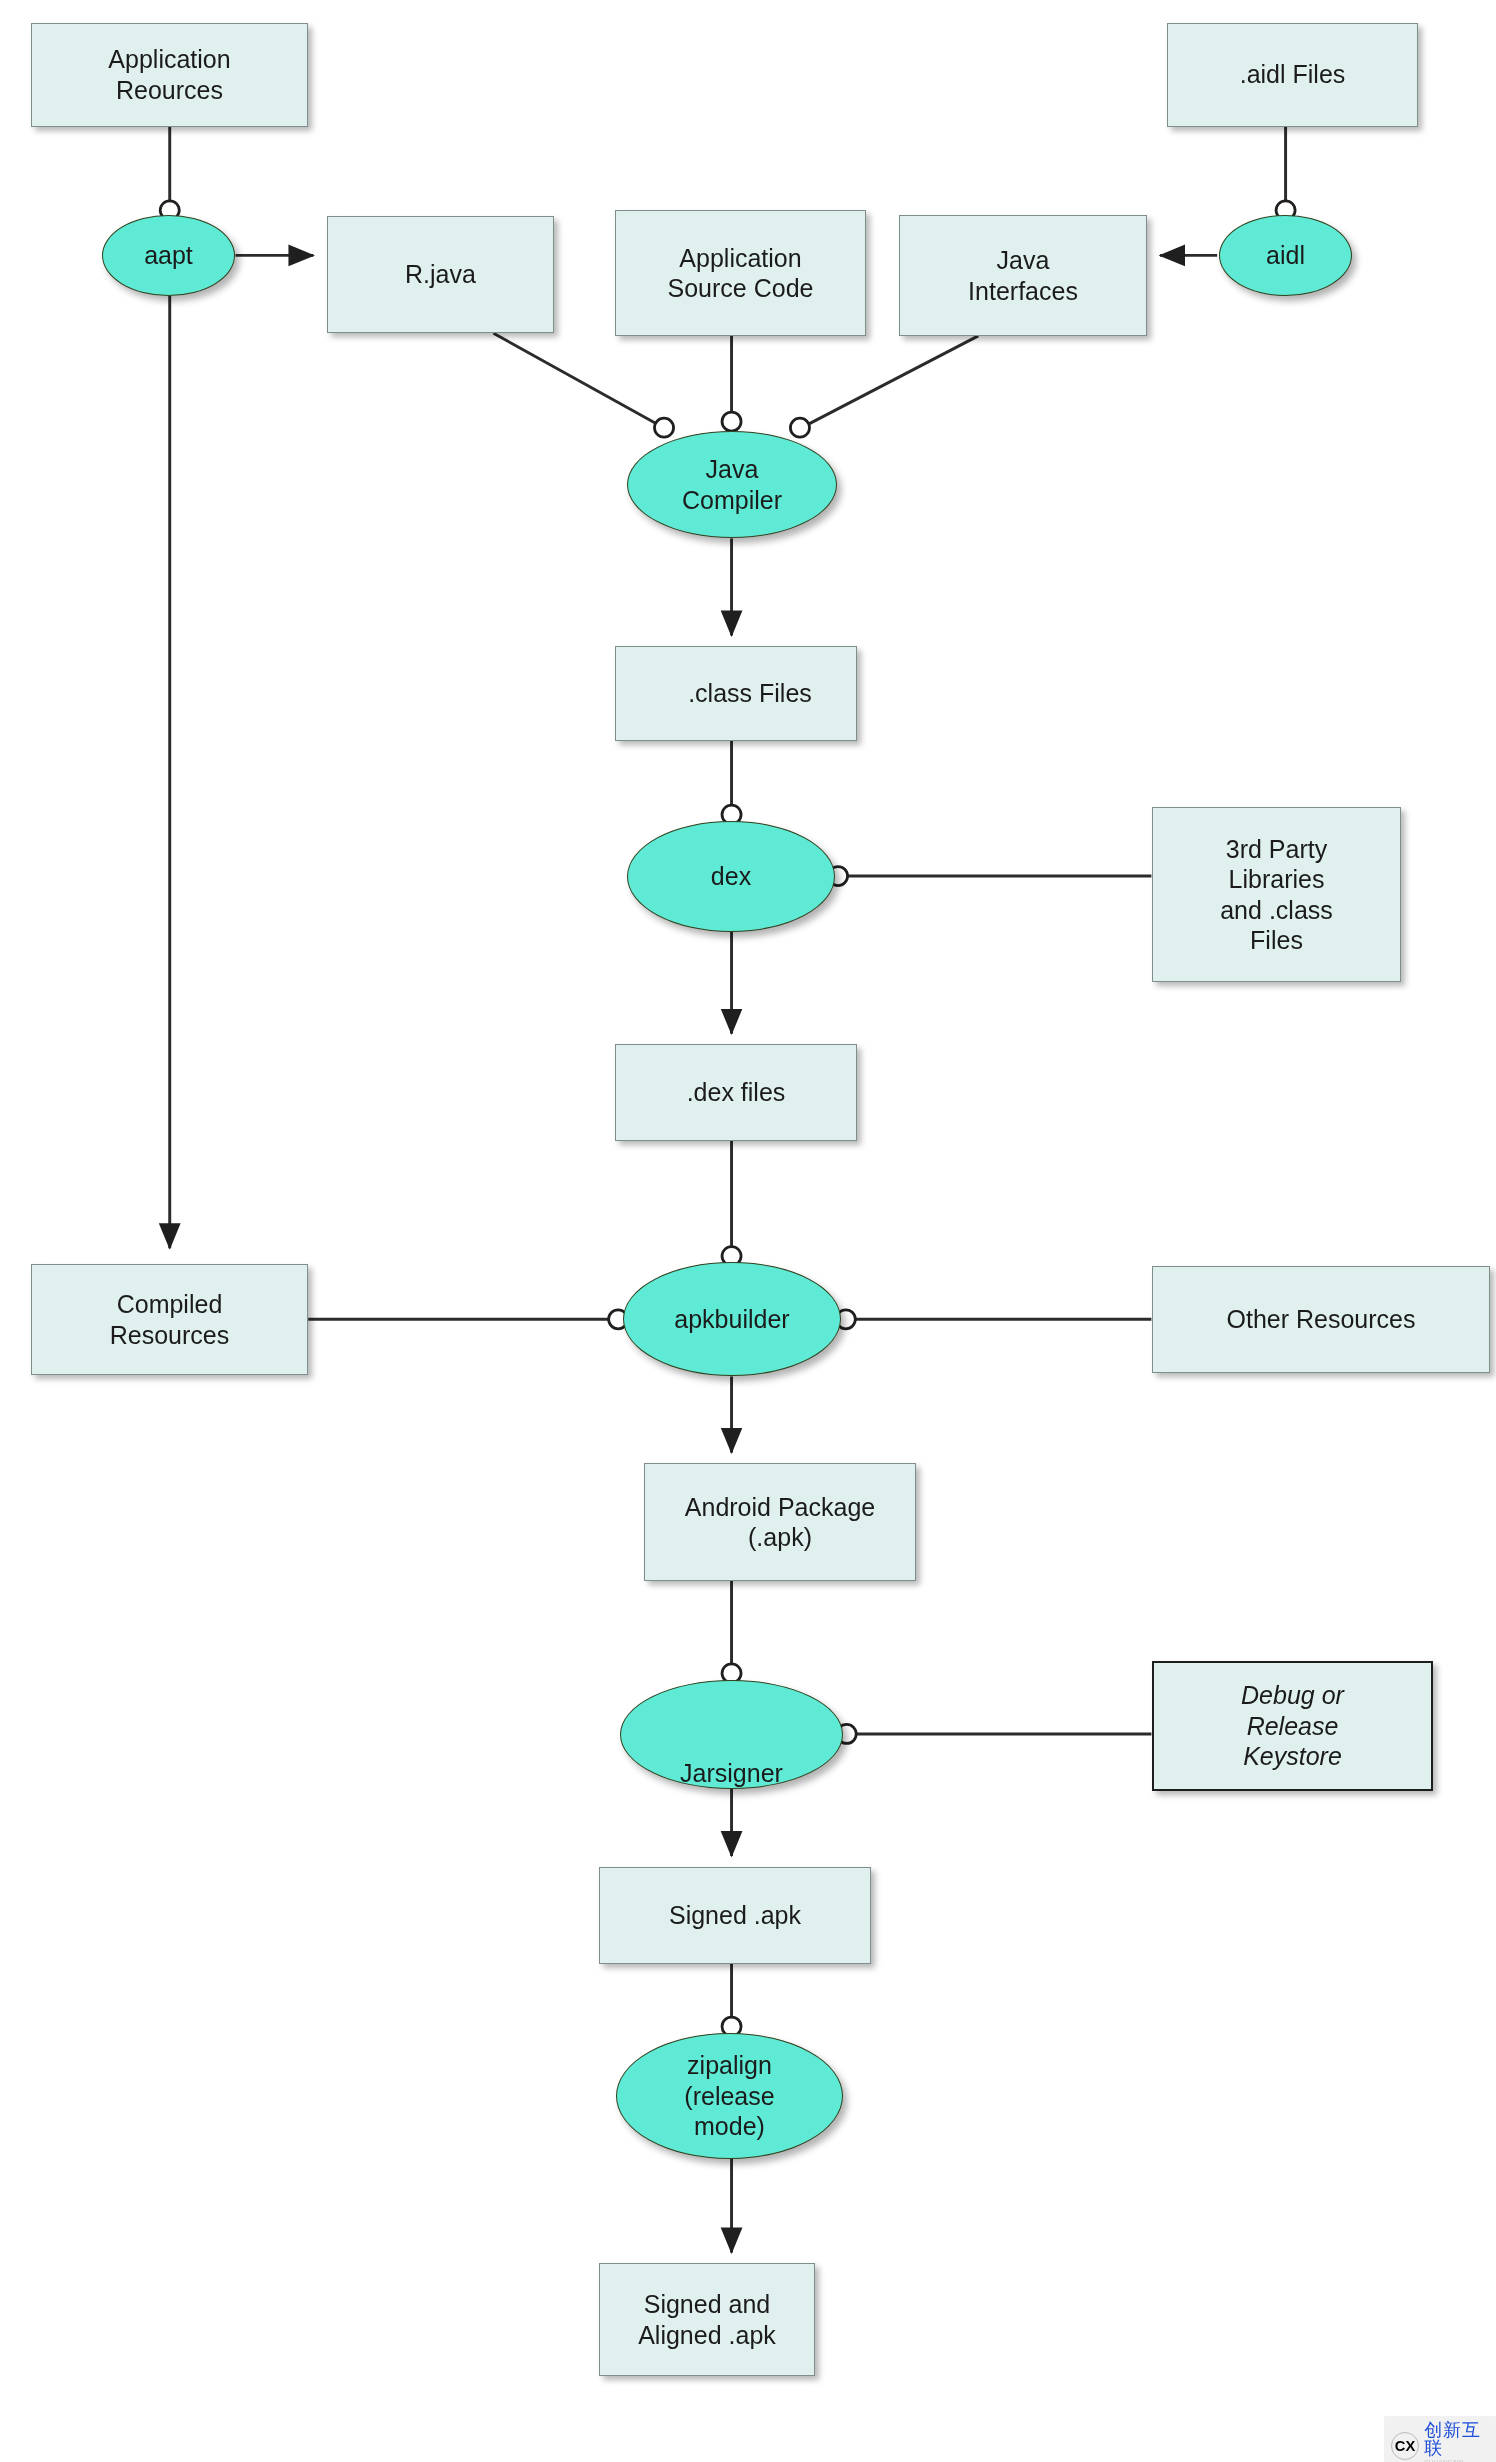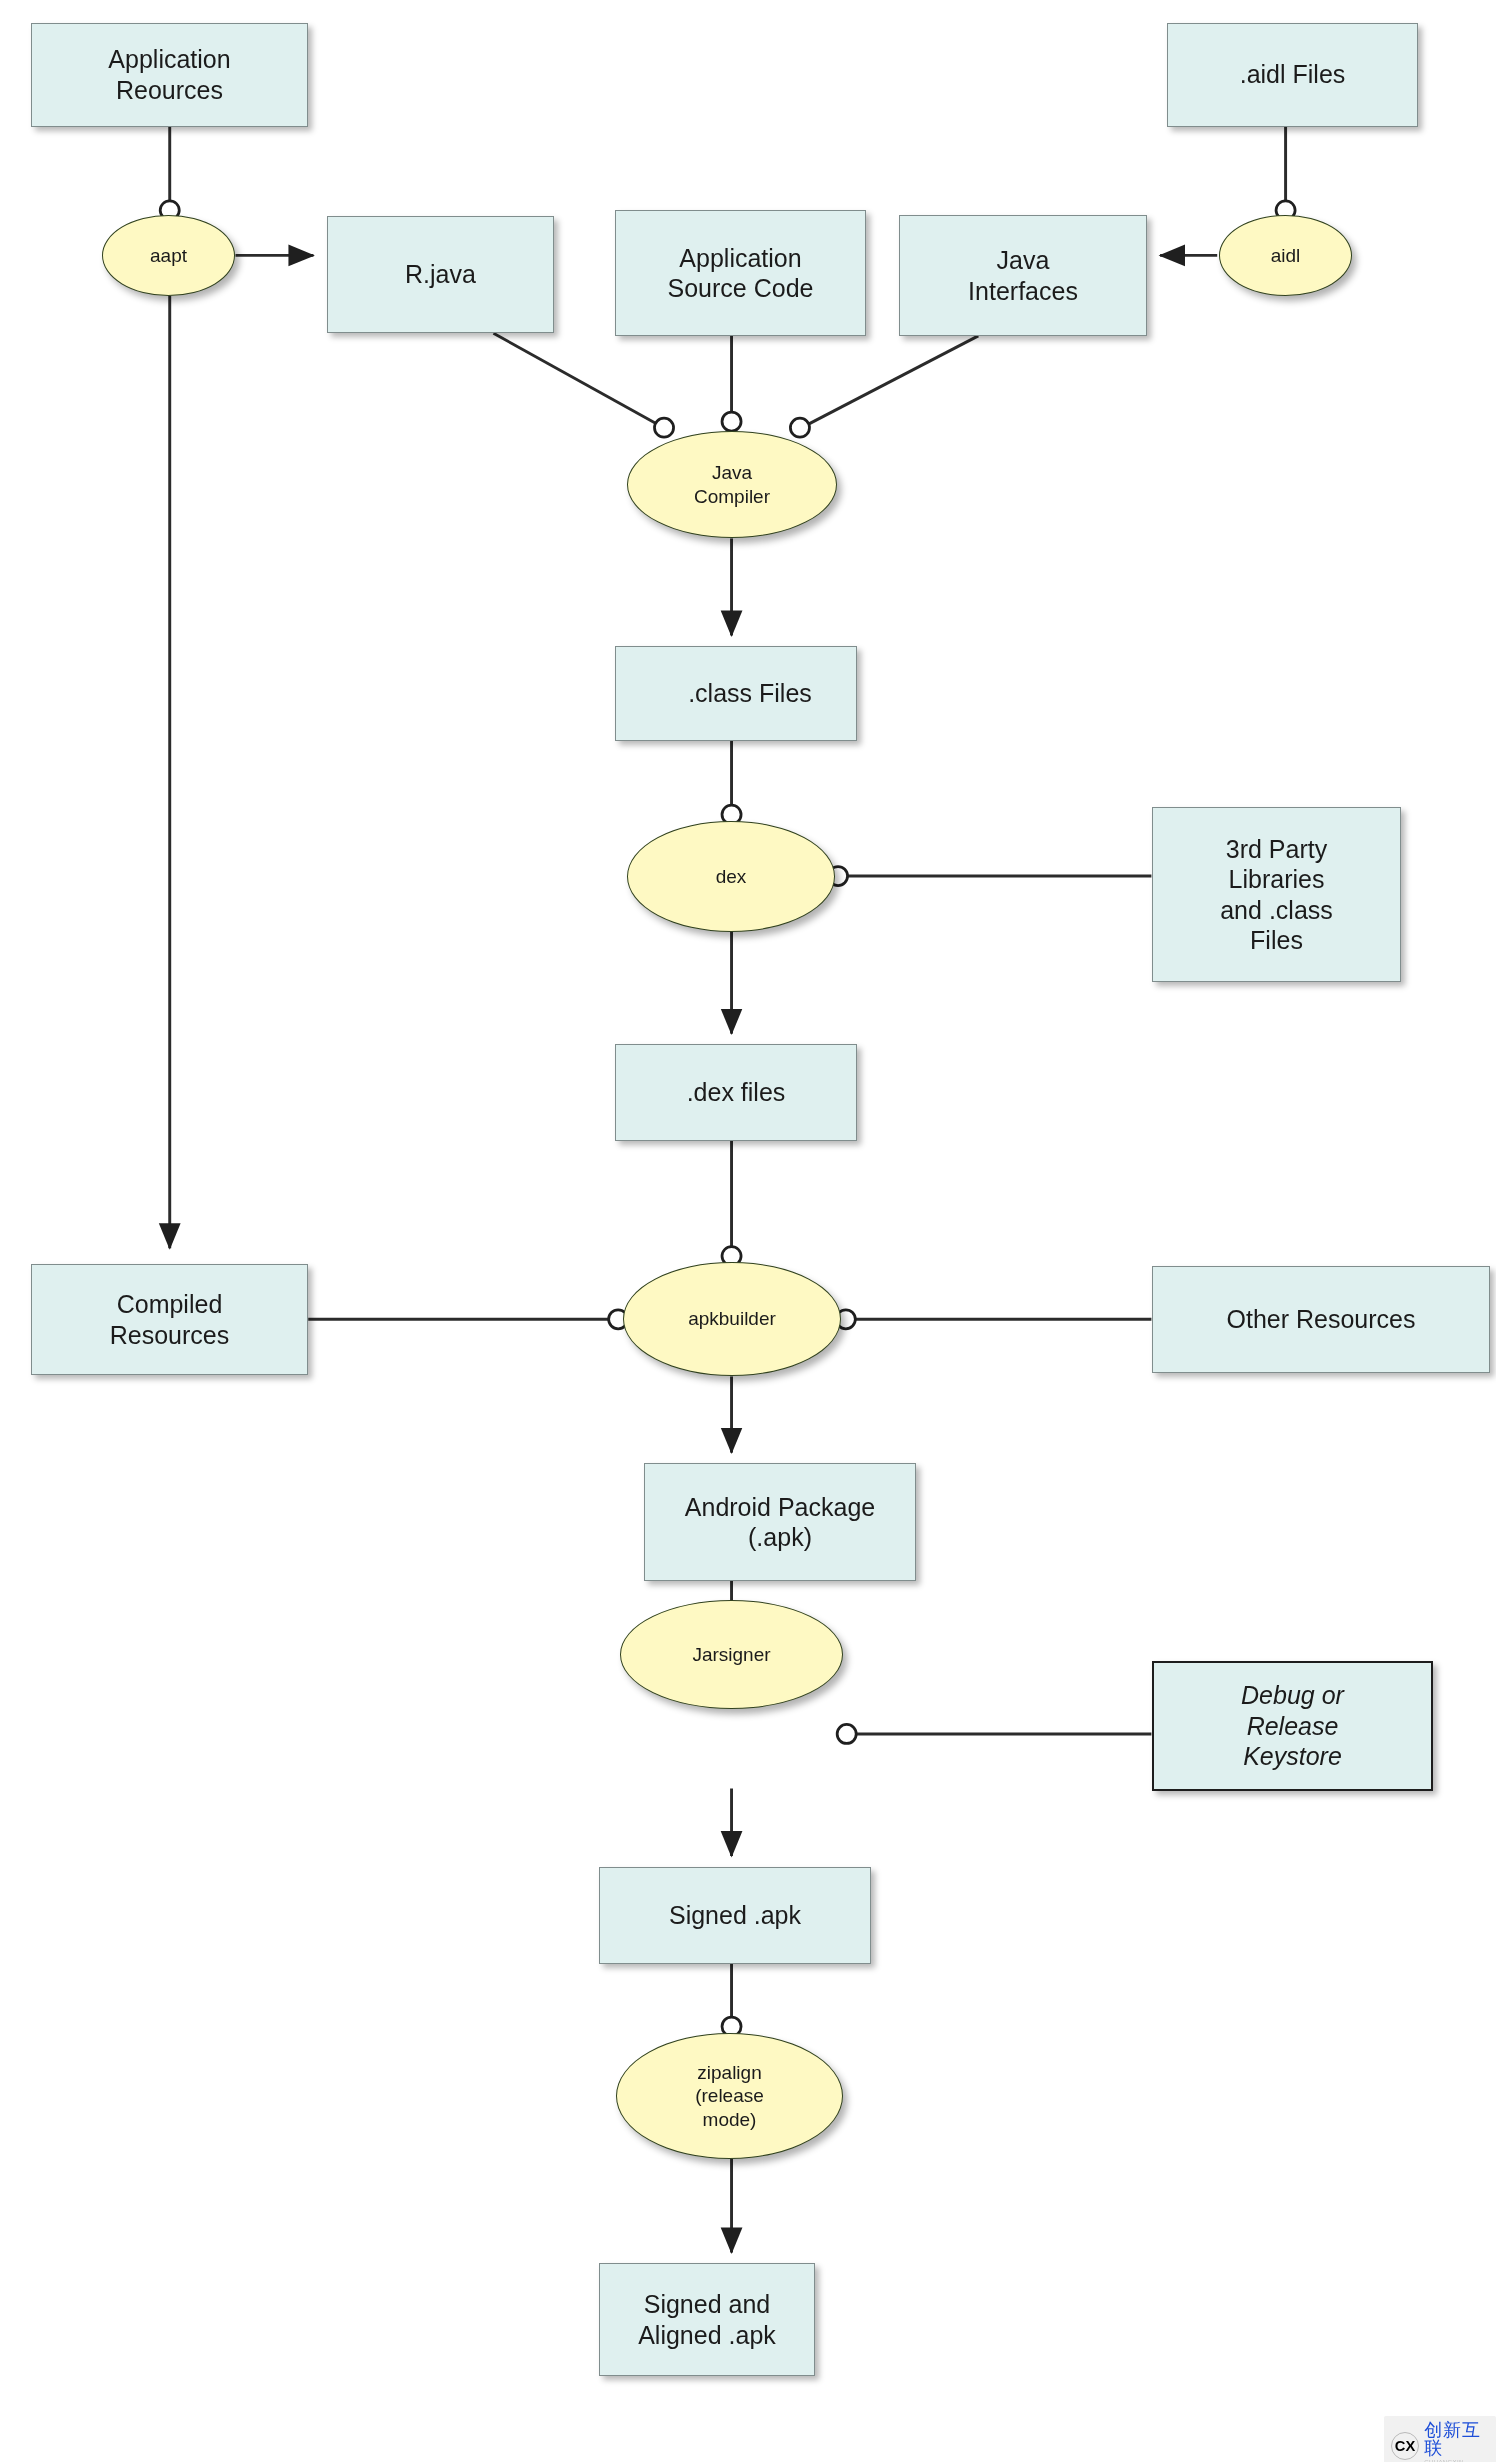--- a/index.html
+++ b/index.html
@@ -39,25 +39,25 @@
   .box {
     background: #dff0ef;
     border: 1.7px solid #808d8d;
     box-shadow: 4.3px 4.3px 6px rgba(0,0,0,0.28);
     font-size: 25px;
   }
   .box.thick {
     border: 2.6px solid #1d1d1d;
   }
   .ellipse {
-    background: #fef9c3;
+    background: #5eead4;
     border: 1.7px solid #31421f;
     border-radius: 50%;
     box-shadow: 4.3px 5.2px 7px rgba(0,0,0,0.30);
-    font-size: 19px;
+    font-size: 25px;
   }
   .watermark {
     position: absolute;
     display: flex;
     align-items: center;
     gap: 5.2px;
     background: #f1f1f1;
     color: #b4b4b4;
     padding: 5.2px 8.7px 5.2px 7px;
     border-radius: 1.7px;
@@ -175,21 +175,21 @@
 Libraries
 and .class
 Files</span></div>
       <div class="node box" style="left: 615px; top: 1044px; width: 242px; height: 97px;"><span>.dex files</span></div>
       <div class="node box" style="left: 31px; top: 1264px; width: 277px; height: 111px;"><span>Compiled
 Resources</span></div>
       <div class="node ellipse" style="left: 623px; top: 1262px; width: 218px; height: 114px;"><span>apkbuilder</span></div>
       <div class="node box" style="left: 1152px; top: 1266px; width: 338px; height: 107px;"><span>Other Resources</span></div>
       <div class="node box" style="left: 599px; top: 1463px; width: 272px; height: 118px; margin-left: 45px;"><span>Android Package
 (.apk)</span></div>
-      <div class="node ellipse" style="left: 620px; top: 1600px; width: 223px; height: 109px;"><span>Jarsigner</span></div>
+      <div class="node ellipse" style="left: 620px; top: 1680px; width: 223px; height: 109px; align-items: flex-end;"><span>Jarsigner</span></div>
       <div class="node box thick" style="left: 1152px; top: 1661px; width: 281px; height: 130px; font-style: italic;"><span>Debug or
 Release
 Keystore</span></div>
       <div class="node box" style="left: 599px; top: 1867px; width: 272px; height: 97px;"><span>Signed .apk</span></div>
       <div class="node ellipse" style="left: 616px; top: 2033px; width: 227px; height: 126px;"><span>zipalign
 (release
 mode)</span></div>
       <div class="node box" style="left: 599px; top: 2263px; width: 216px; height: 113px;"><span>Signed and
 Aligned .apk</span></div>
     </div>

